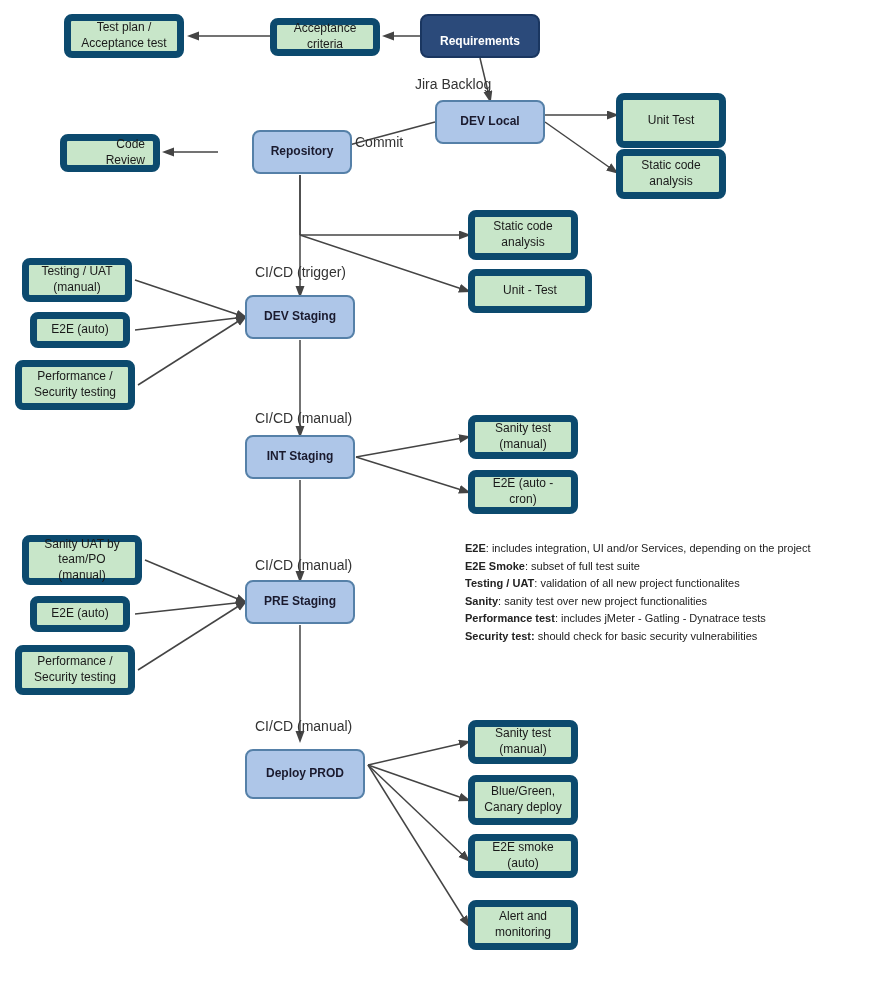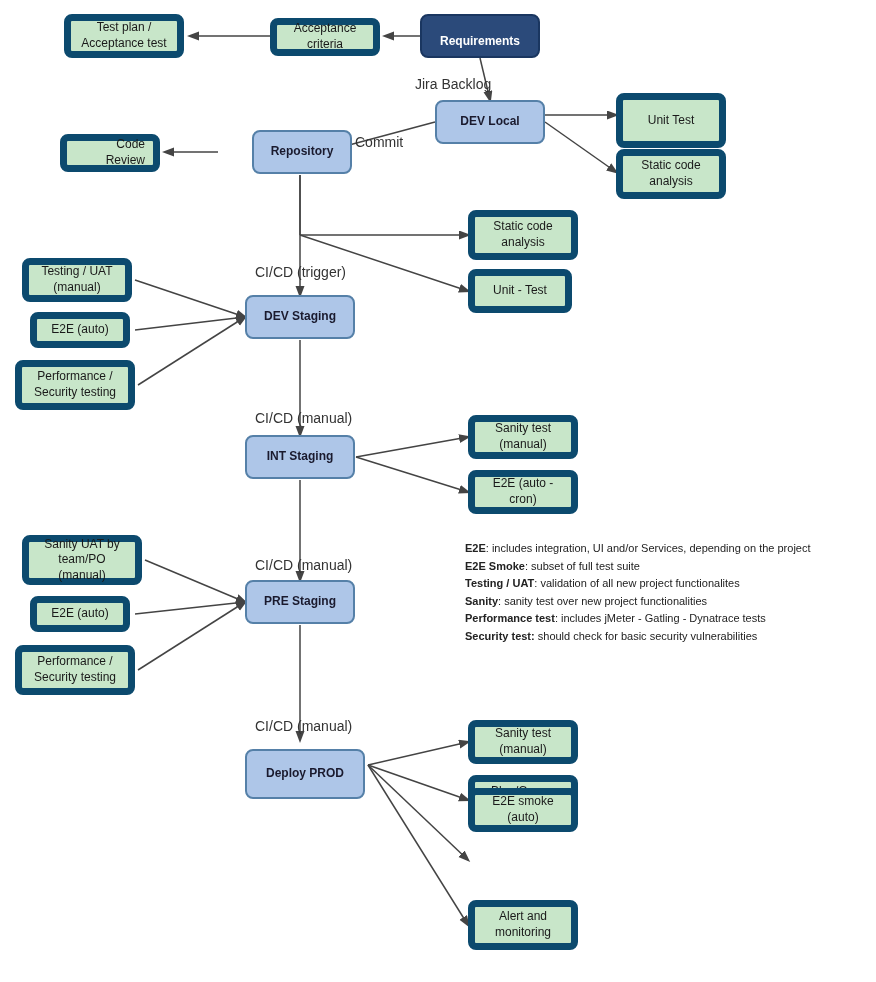--- a/index.html
+++ b/index.html
@@ -160,21 +160,21 @@
   </div>
 
   <div class="node node-green" style="left:616px; top:149px; width:110px; height:50px;">
     <span>Static code analysis</span>
   </div>
 
   <div class="node node-green" style="left:468px; top:210px; width:110px; height:50px;">
     <span>Static code analysis</span>
   </div>
 
-  <div class="node node-green" style="left:468px; top:269px; width:104px; height:44px;">
+  <div class="node node-green" style="left:468px; top:269px; width:124px; height:44px;">
     <span>Unit - Test</span>
   </div>
 
   <div class="node node-blue" style="left:245px; top:295px; width:110px; height:44px;">
     <span>DEV Staging</span>
   </div>
 
   <div class="node node-green" style="left:22px; top:258px; width:110px; height:44px;">
     <span>Testing / UAT (manual)</span>
   </div>
@@ -220,21 +220,21 @@
   </div>
 
   <div class="node node-green" style="left:468px; top:720px; width:110px; height:44px;">
     <span>Sanity test (manual)</span>
   </div>
 
   <div class="node node-green" style="left:468px; top:775px; width:110px; height:50px;">
     <span>Blue/Green, Canary deploy</span>
   </div>
 
-  <div class="node node-green" style="left:468px; top:788px; width:110px; height:44px;">
+  <div class="node node-green" style="left:468px; top:834px; width:110px; height:44px;">
     <span>E2E smoke (auto)</span>
   </div>
 
   <div class="node node-green" style="left:468px; top:900px; width:110px; height:50px;">
     <span>Alert and monitoring</span>
   </div>
 
   <div class="label-text" style="left:415px; top:76px;">Jira Backlog</div>
   <div class="label-text" style="left:355px; top:134px;">Commit</div>
   <div class="label-text" style="left:255px; top:264px;">CI/CD (trigger)</div>

